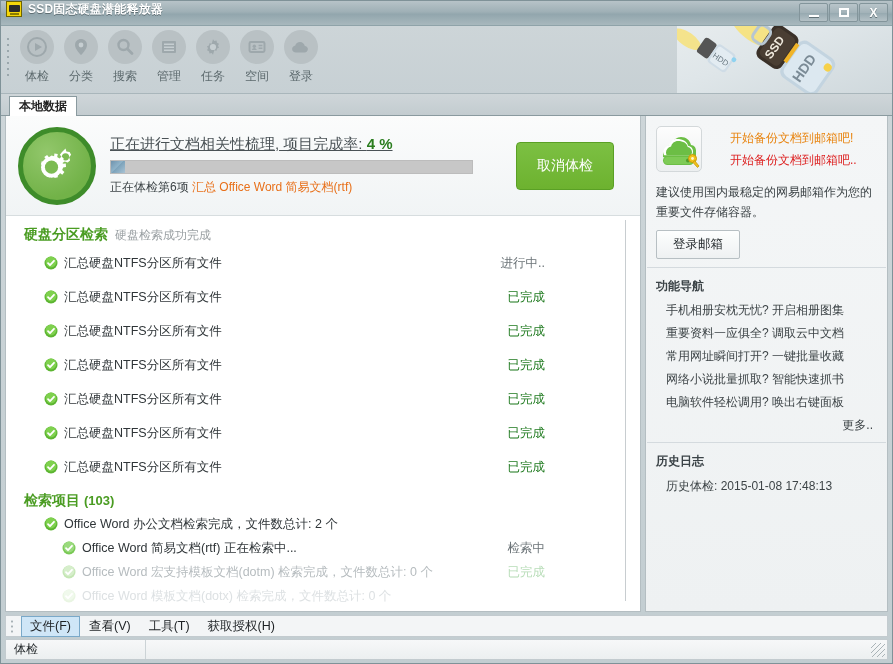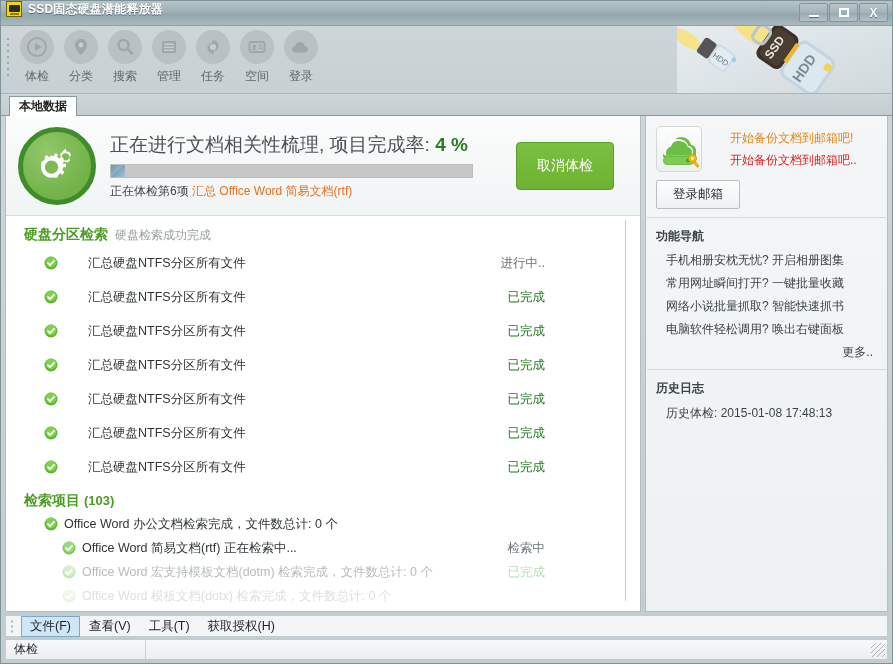--- a/index.html
+++ b/index.html
@@ -132,21 +132,21 @@
     display: flex; align-items: center; padding: 0 12px;
   }
   .logo-circle {
     width: 78px; height: 78px; flex: 0 0 78px; border-radius: 50%;
     background: radial-gradient(circle at 35% 30%, #92c76b 0%, #72b248 70%);
     border: 5px solid #3e8c2a;
     display: flex; align-items: center; justify-content: center;
     position: relative;
   }
   .scan-mid { flex: 1 1 auto; padding-left: 14px; min-width: 0; }
-  .scan-title { font-size: 19px; color: #4a5256; white-space: nowrap; }
+  .scan-title { font-size: 15px; color: #4a5256; white-space: nowrap; text-decoration: underline; }
   .scan-title .pct { color: #2a7d1e; font-weight: bold; }
   .progress-outer {
     margin: 6px 0 5px 0; height: 14px; width: 363px;
     background: #c7c7c7; border: 1px solid #bcbcbc;
   }
   .progress-fill {
     height: 100%; width: 4%;
     background: linear-gradient(135deg, #6f93ad 0%, #8fb3c9 45%, #7da3bb 50%, #a8c3d4 100%);
   }
   .scan-sub { font-size: 12px; color: #3d4447; white-space: nowrap; }
@@ -163,21 +163,21 @@
 
   
   .list-area { flex: 1 1 auto; overflow: hidden; position: relative; padding: 10px 0 0 0; }
   .section-head { padding: 0 0 2px 18px; display: flex; align-items: baseline; }
   .section-title { font-size: 14px; font-weight: bold; color: #4a9c22; }
   .section-note { font-size: 12px; color: #9aa0a3; margin-left: 7px; }
   .section-count { font-size: 13px; font-weight: bold; color: #4a9c22; margin-left: 4px; }
 
   .row { display: flex; align-items: center; height: 34px; padding-left: 38px; }
   .row .tick { flex: 0 0 14px; width: 14px; height: 14px; margin-right: 6px; }
-  .row .txt { font-size: 12.5px; color: #2f3538; white-space: nowrap; margin-left: 24px; }
+  .row .txt { font-size: 12.5px; color: #2f3538; white-space: nowrap; }
   .row .status { margin-left: auto; margin-right: 95px; font-size: 12.5px; }
   .status.done { color: #1f7a1f; }
   .status.running { color: #6c7478; }
 
   .rrow { display: flex; align-items: center; height: 24px; }
   .rrow .tick { flex: 0 0 14px; width: 14px; height: 14px; margin-right: 6px; }
   .rrow .txt { font-size: 12.5px; color: #2f3538; white-space: nowrap; }
   .rrow.lvl1 { padding-left: 38px; }
   .rrow.lvl2 { padding-left: 56px; }
   .rrow.faded .txt { color: #b6bcbf; }
@@ -502,21 +502,21 @@
           <span class="section-title">检索项目</span>
           <span class="section-count">(103)</span>
         </div>
 
         <div class="rrow lvl1">
           <span class="tick"><svg width="14" height="14" viewBox="0 0 14 14">
                 <circle cx="7" cy="7" r="6.5" fill="#5cb531"></circle>
                 <circle cx="7" cy="6" r="5.4" fill="#7fd14e"></circle>
                 <path d="M4 7.2l2 2 4-4.4" fill="none" stroke="#fff" stroke-width="1.8" stroke-linecap="round" stroke-linejoin="round"></path>
               </svg></span>
-          <span class="txt">Office Word 办公文档检索完成，文件数总计: 0 个</span>
+          <span class="txt">Office Word 办公文档检索完成，文件数总计: 2 个</span>
         </div>
         <div class="rrow lvl2">
           <span class="tick"><svg width="14" height="14" viewBox="0 0 14 14">
                 <circle cx="7" cy="7" r="6.5" fill="#79c955"></circle>
                 <circle cx="7" cy="6" r="5.4" fill="#9ada7d"></circle>
                 <path d="M4 7.2l2 2 4-4.4" fill="none" stroke="#fff" stroke-width="1.8" stroke-linecap="round" stroke-linejoin="round"></path>
               </svg></span>
           <span class="txt">Office Word 简易文档(rtf) 正在检索中...</span>
           <span class="status running">检索中</span>
         </div>
@@ -556,32 +556,34 @@
               <circle cx="35.5" cy="31.5" r="4" fill="#f2c21a" stroke="#c79a0a" stroke-width="1"></circle>
               <circle cx="35.5" cy="31.5" r="1.4" fill="#fff6cd"></circle>
               <path d="M37.5 33.5l4.5 5.5-1.5 1.5-4.5-5z" fill="#f2c21a" stroke="#c79a0a" stroke-width=".8"></path>
             </svg>
           </div>
           <div class="promo-lines">
             <div class="promo-l1">开始备份文档到邮箱吧!</div>
             <div class="promo-l2">开始备份文档到邮箱吧..</div>
           </div>
         </div>
+        <div class="promo-desc">建议使用国内最稳定的网易邮箱作为您的重要文件存储容器。</div>
         <div class="mail-btn-wrap">
           <div class="mail-btn">
             <span>登录邮箱</span>
           </div>
         </div>
       </div>
 
       <div class="sb-divider"></div>
 
       <div class="sb-panel">
         <div class="sb-title">功能导航</div>
         <div class="nav-line">手机相册安枕无忧? 开启相册图集</div>
+        <div class="nav-line">重要资料一应俱全? 调取云中文档</div>
         <div class="nav-line">常用网址瞬间打开? 一键批量收藏</div>
         <div class="nav-line">网络小说批量抓取? 智能快速抓书</div>
         <div class="nav-line">电脑软件轻松调用? 唤出右键面板</div>
         <div class="more-line">更多..</div>
       </div>
 
       <div class="sb-divider"></div>
 
       <div class="sb-panel">
         <div class="sb-title">历史日志</div>

